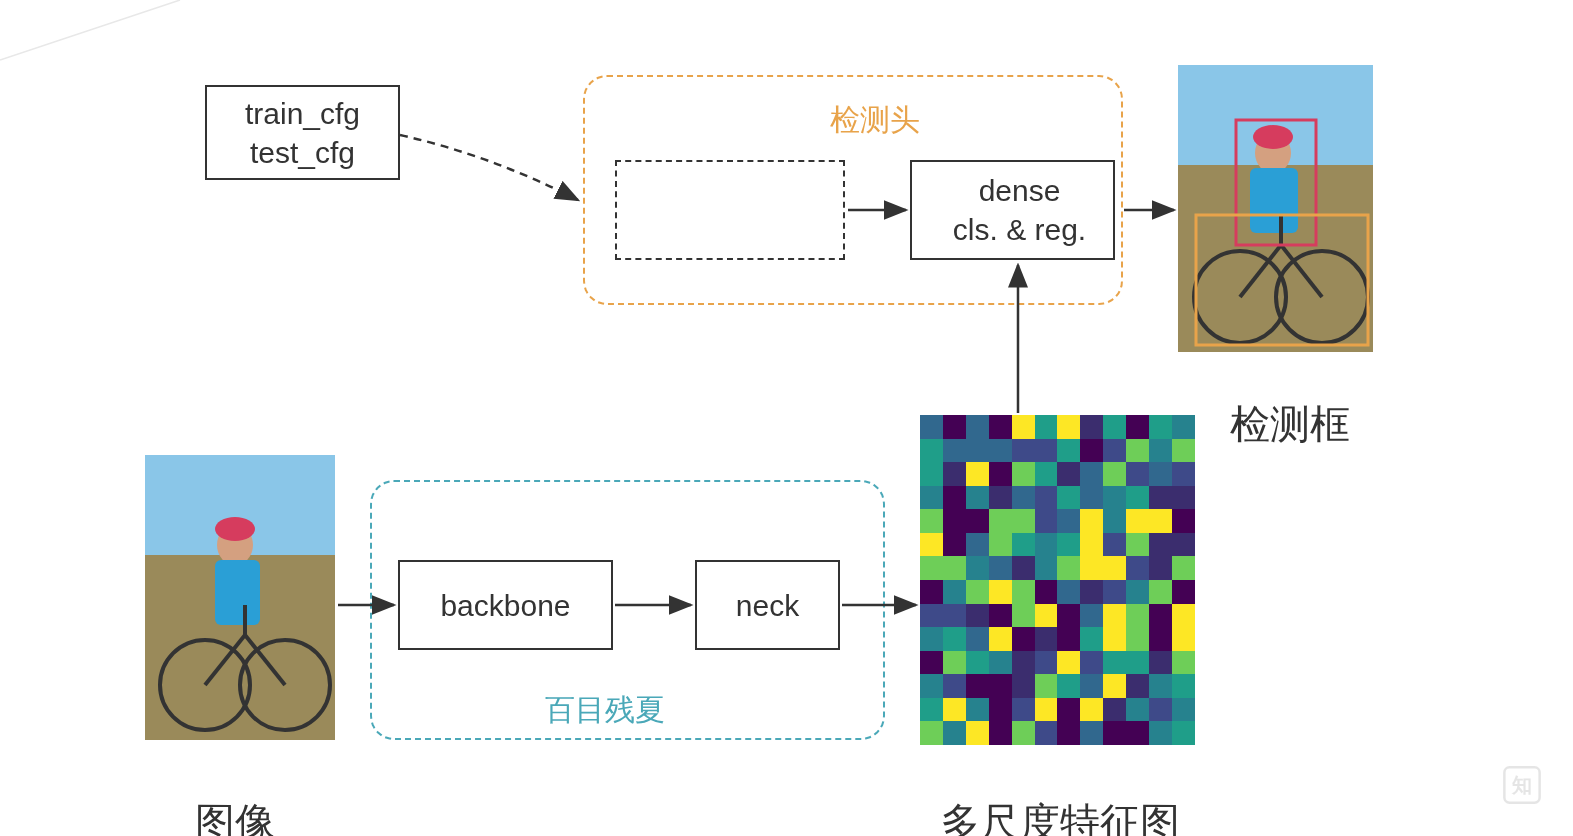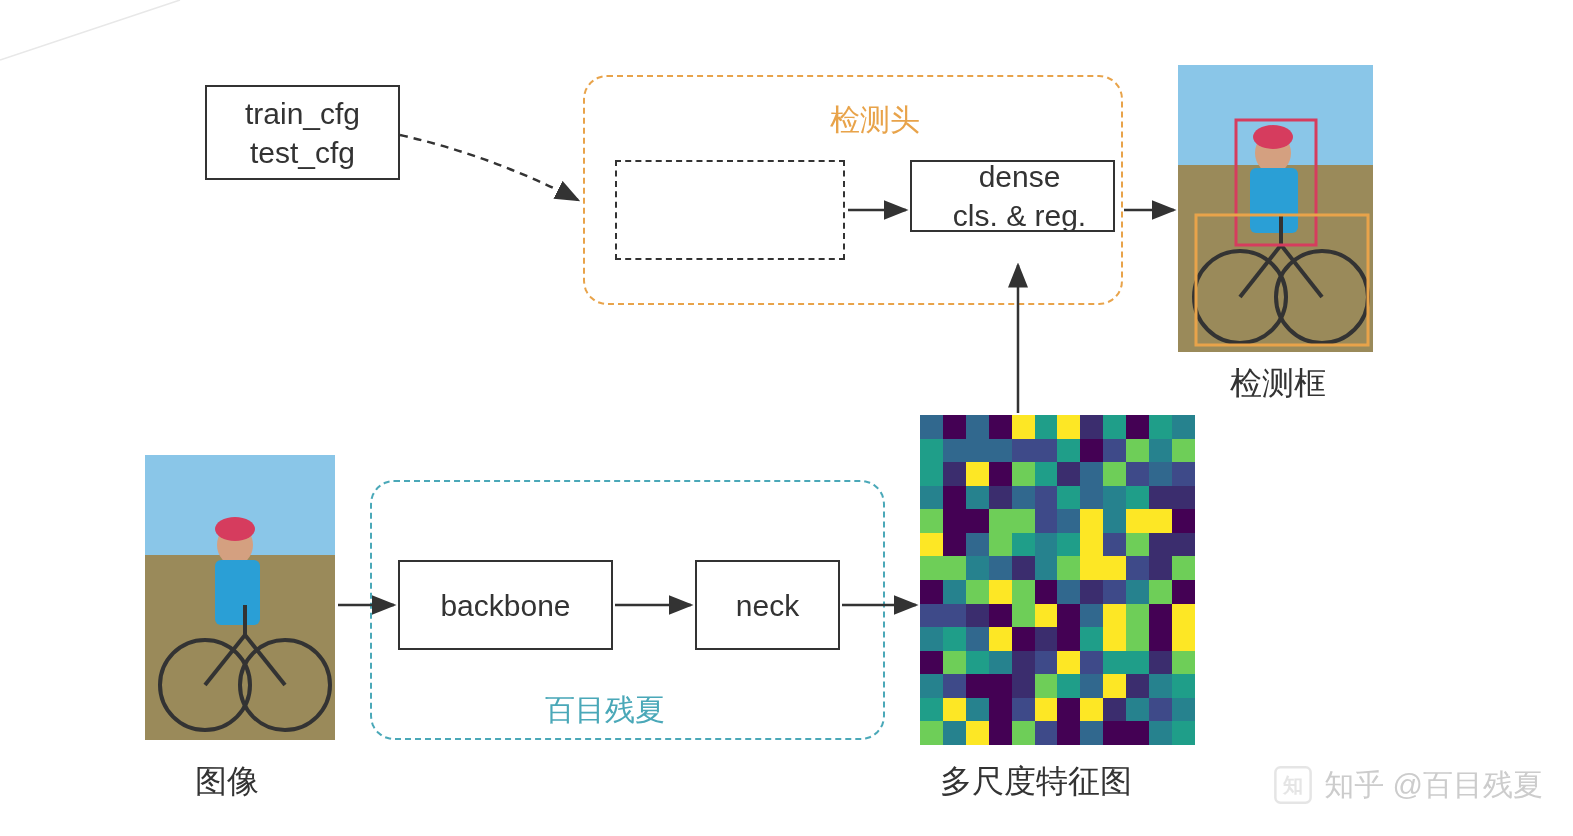--- a/index.html
+++ b/index.html
@@ -40,23 +40,24 @@
       border: 2.5px dashed;
       border-radius: 24px;
       background: transparent;
     }
     .region-label {
       position: absolute;
       font-size: 30px;
     }
     .caption {
       position: absolute;
-      font-size: 32px;
+      font-size: 40px;
       color: #333;
       text-align: center;
+      margin-top: 35px;
     }
     .watermark {
       position: absolute;
       right: 30px;
       bottom: 30px;
       font-size: 30px;
       color: #ccc;
       display: flex;
       align-items: center;
       gap: 10px;
@@ -125,21 +126,21 @@
 </div>
 
 <div class="region" style="left:583px; top:75px; width:540px; height:230px; border-color:#e8a34a;"></div>
 <div class="region-label" style="left:830px; top:100px; color:#e8a34a;">检测头</div>
 
 <div class="dashed-box" style="left:615px; top:160px; width:230px; height:100px;">
   <div>
   </div>
 </div>
 
-<div class="box" style="left:910px; top:160px; width:205px; height:72px;padding-left:14px;">
+<div class="box" style="left:910px; top:160px; width:205px; height:100px;padding-left:14px;">
   <div>
     <div>dense</div>
     <div>cls. &amp; reg.</div>
   </div>
 </div>
 
 <div class="feature-map" id="fmap" style="left:920px; top:415px; width:275px; height:330px;">
     <div style="background: rgb(49, 104, 142);"></div>
     <div style="background: rgb(68, 1, 84);"></div>
     <div style="background: rgb(49, 104, 142);"></div>
@@ -349,14 +350,13 @@
   <line x1="1124" y1="210" x2="1174" y2="210" stroke="#333" stroke-width="2.5" marker-end="url(#arrowhead)"></line>
 
   <line x1="1018" y1="413" x2="1018" y2="265" stroke="#333" stroke-width="2.5" marker-end="url(#arrowhead)"></line>
 </svg>
 
 <div class="watermark">
   <svg class="watermark-icon" width="42" height="42" viewBox="0 0 100 100">
     <rect x="8" y="8" width="84" height="84" rx="12" fill="none" stroke="#ccc" stroke-width="6"></rect>
     <text x="50" y="66" font-size="48" text-anchor="middle" fill="#ccc" font-weight="bold">知</text>
   </svg>
-  <span>知乎 @百目残夏</span>
 </div>
 
 </body></html>

